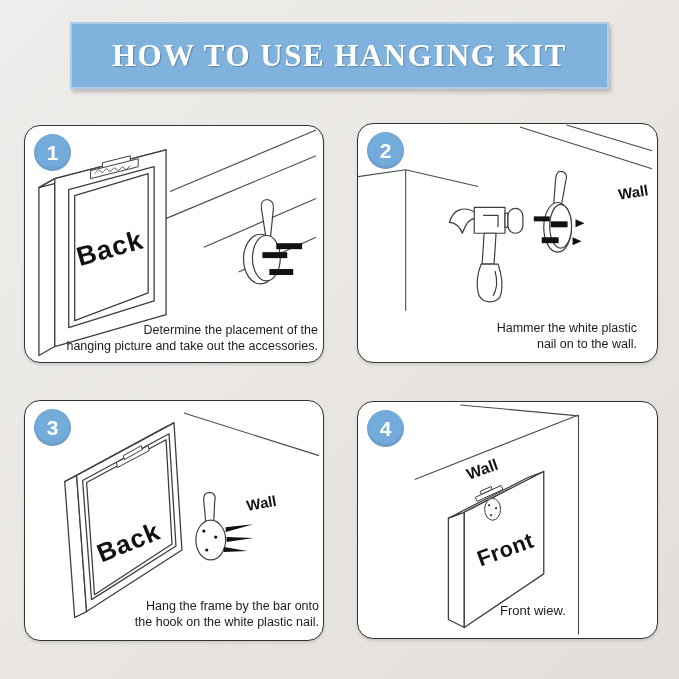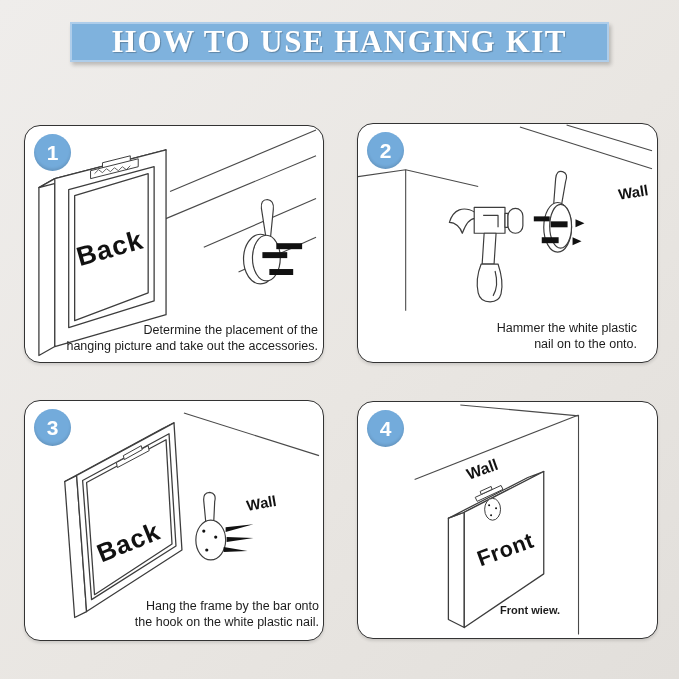--- a/index.html
+++ b/index.html
@@ -7,21 +7,21 @@
     --step-badge-bg:#73abdb; --step-badge-text:#ffffff; --panel-bg:#ffffff;
     --panel-border:#333333; --line-art:#3d3d3d; --caption-text:#1c1c1c;
   }
   *{margin:0;padding:0;box-sizing:border-box;}
   body{
     width:679px;height:679px;position:relative;overflow:hidden;
     background:linear-gradient(135deg,#efedeb 0%,var(--page-bg) 55%,#e2dfdb 100%);
     font-family:"Liberation Sans",sans-serif;
   }
   .banner{
-    position:absolute;left:70px;top:22px;width:539px;height:40px;
+    position:absolute;left:70px;top:22px;width:539px;height:67px;
     background:var(--banner-bg);border:2px solid var(--banner-border);
     box-shadow:2px 3px 4px rgba(0,0,0,0.22);
     display:flex;align-items:center;justify-content:center;
   }
   .banner-title{
     font-family:"Liberation Serif",serif;font-weight:bold;font-size:31px;
     letter-spacing:1.5px;color:var(--banner-text);white-space:nowrap;
     text-shadow:1px 1px 1px rgba(0,0,0,0.25);
   }
   .panel{
@@ -40,21 +40,21 @@
     box-shadow:inset 0 -2px 3px rgba(0,0,0,0.12);z-index:3;
   }
   .badge span{color:var(--step-badge-text);font-weight:bold;font-size:21px;}
   .caption{
     position:absolute;z-index:2;color:var(--caption-text);font-size:12.5px;line-height:1.3;
     text-align:right;white-space:pre-line;
   }
   .cap1{left:30px;right:5px;bottom:8px;}
   .cap2{left:20px;right:20px;bottom:10px;}
   .cap3{left:58px;right:4px;bottom:10px;}
-  .cap4{left:142px;top:201px;right:auto;text-align:right;font-size:11px;font-weight:bold;}
+  .cap4{left:142px;top:201px;right:auto;text-align:right;font-size:13px;}
   svg text{font-family:"Liberation Sans",sans-serif;}
 </style>
 </head>
 <body>
 
 <div>
 
   <div class="banner">
     <span class="banner-title">HOW TO USE HANGING KIT</span>
   </div>
@@ -133,21 +133,21 @@
       </g>
       <g fill="#111">
         <rect x="177" y="93" width="16" height="5"></rect>
         <rect x="194" y="98" width="17" height="6"></rect>
         <rect x="185" y="114" width="17" height="6"></rect>
         <polygon points="219,96 228,100 219,104"></polygon>
         <polygon points="216,114 225,118 216,122"></polygon>
       </g>
     </svg>
     <div class="caption cap2">Hammer the white plastic
-nail on to the onto.</div>
+nail on to the wall.</div>
   </section>
 
   <section class="panel p3">
     <div class="badge">
       <span>3</span>
     </div>
     <svg viewBox="0 0 300 241">
       <g stroke="#4a4a4a" stroke-width="1.1">
         <line x1="160" y1="12" x2="296" y2="55"></line>
       </g>

